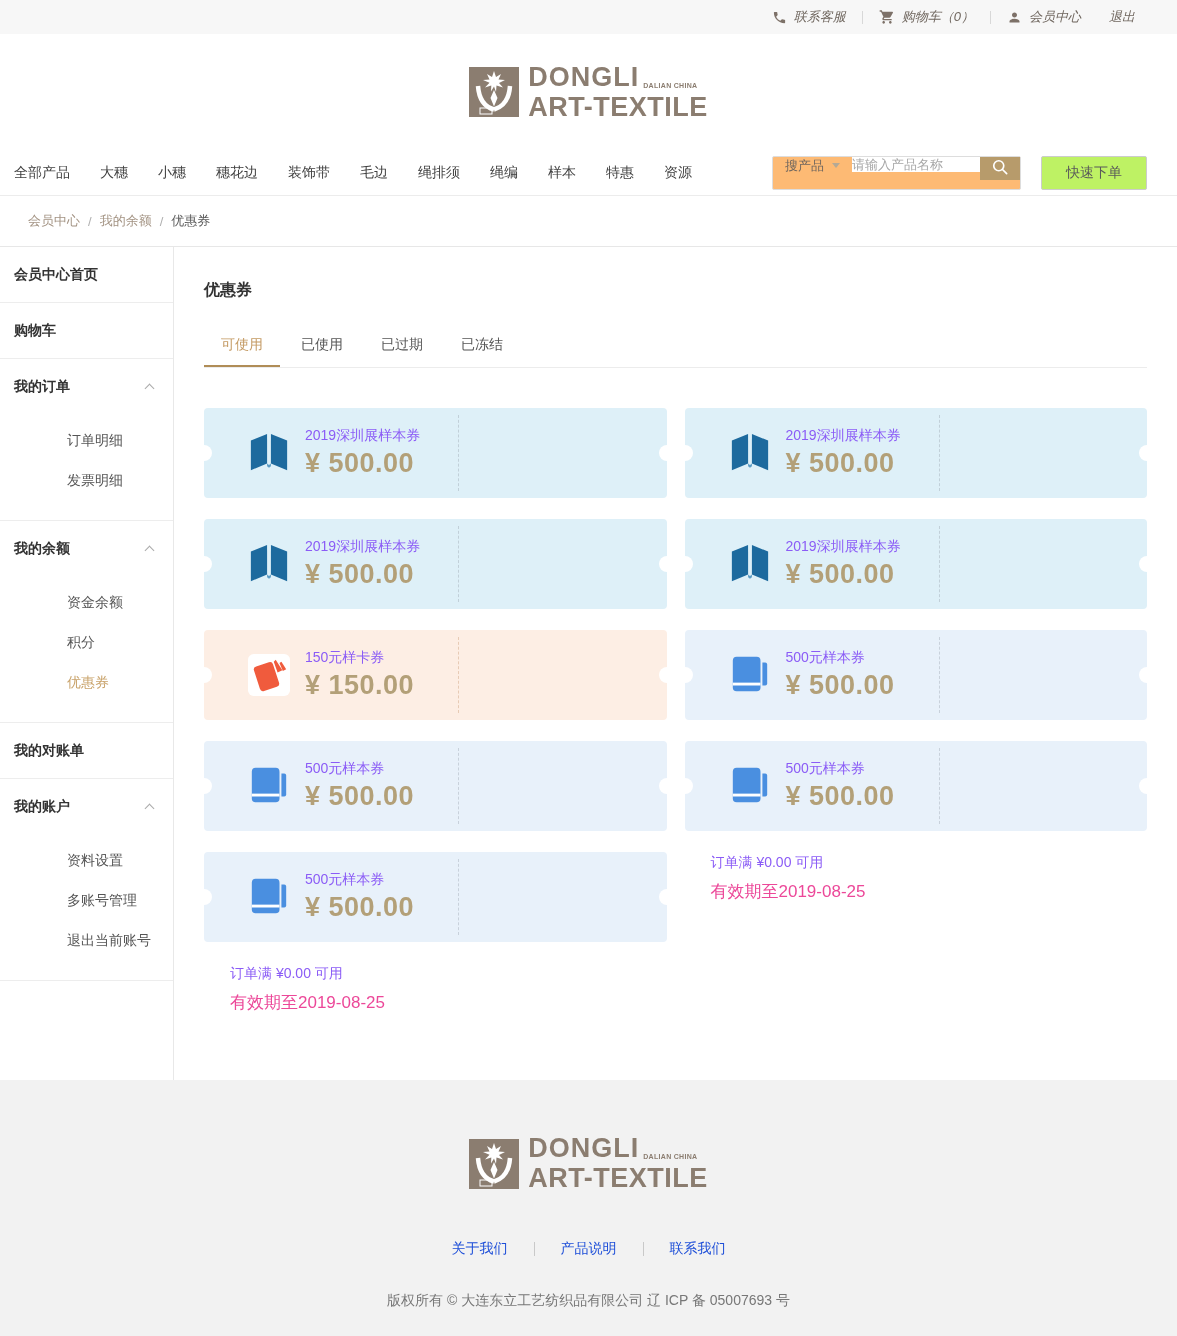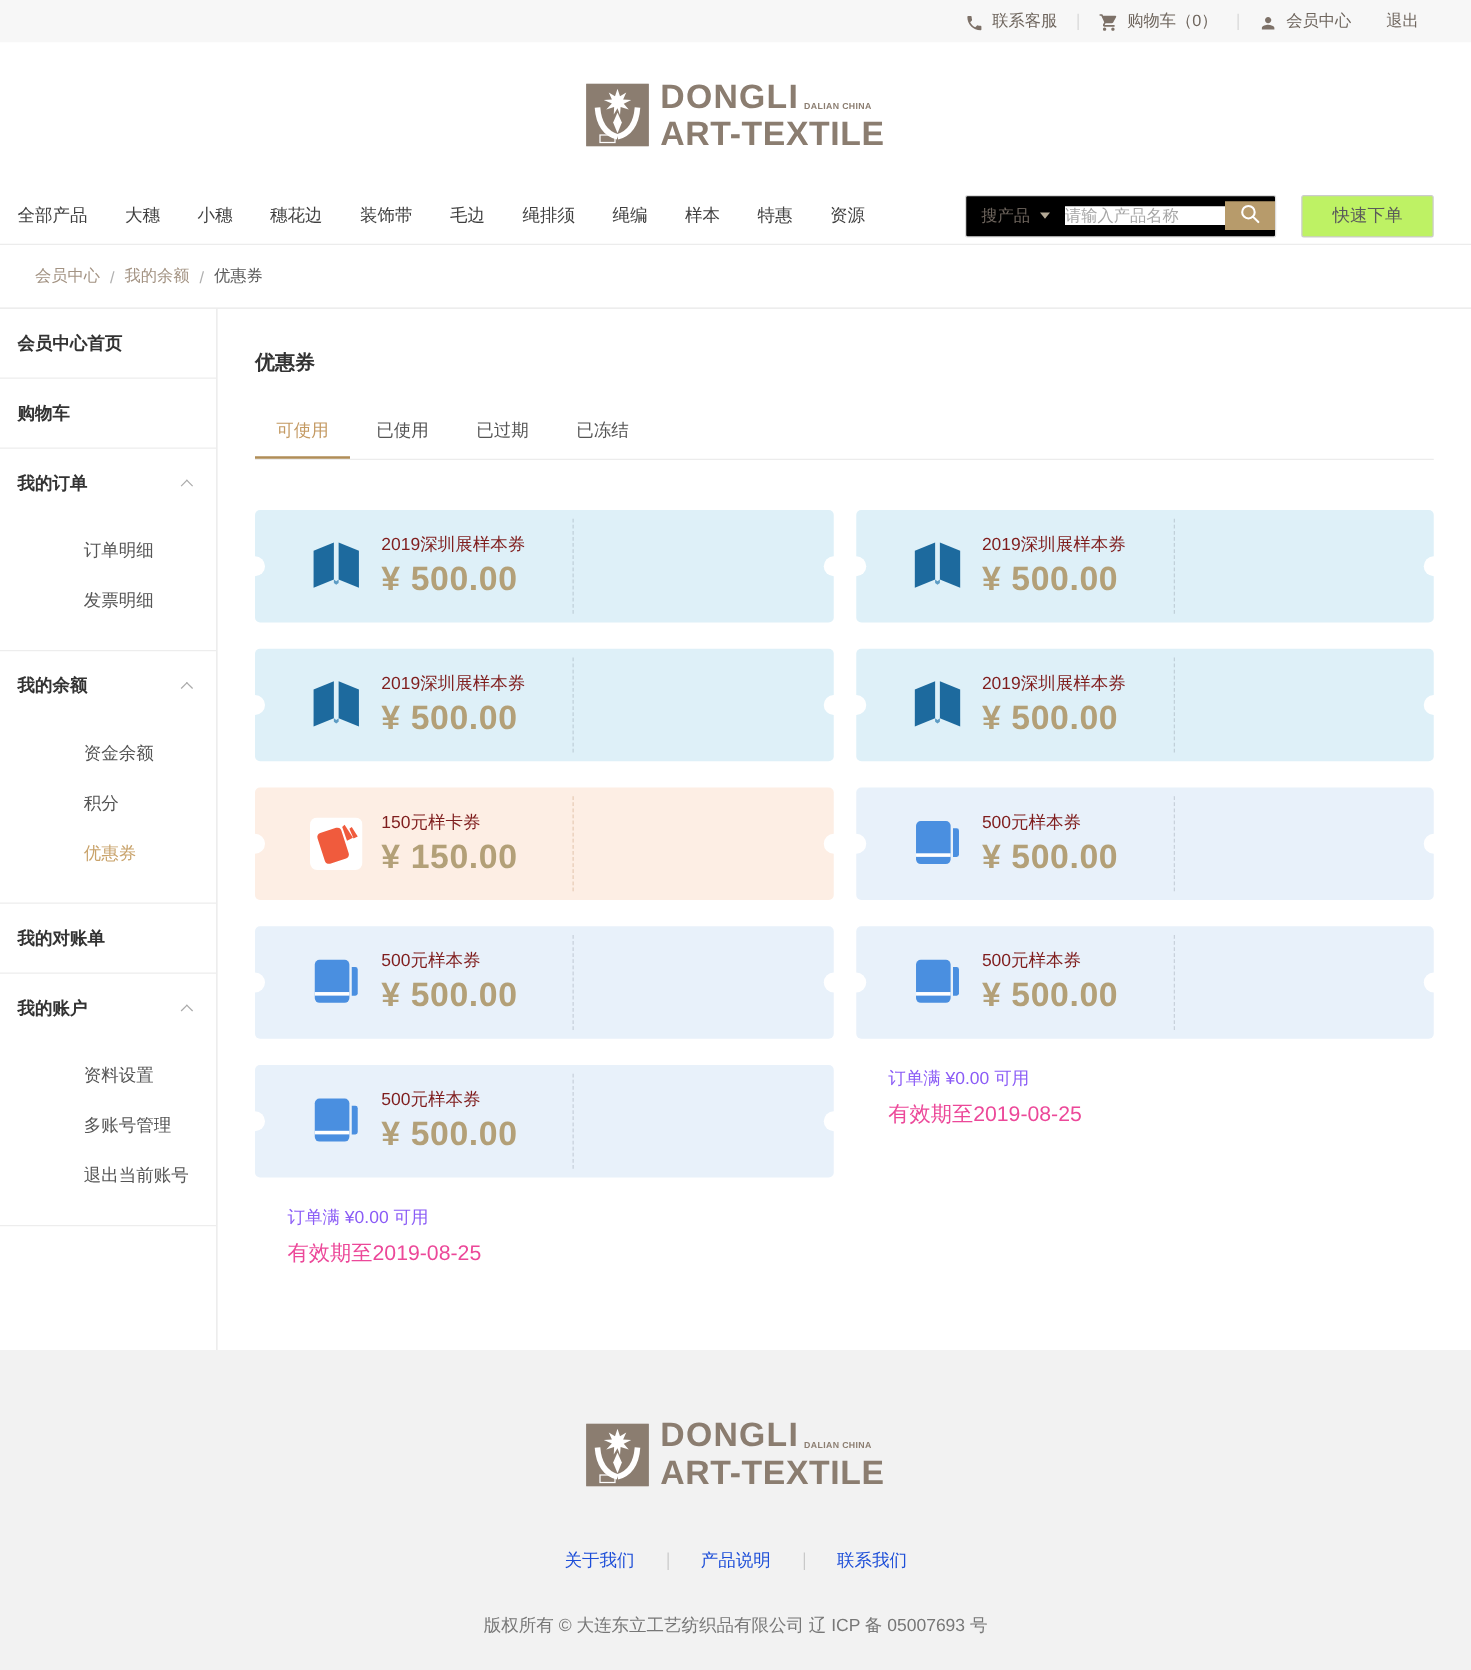--- a/index.html
+++ b/index.html
@@ -8,42 +8,42 @@
     font-family: "Liberation Sans", "DejaVu Sans", sans-serif;
     color: #333;
     background: #fff;
   }
   
   .topbar {
     height: 34px; background: #f7f7f7;
     display: flex; align-items: center; justify-content: flex-end;
     padding-right: 42px; font-size: 13px; color: #6f665e;
   }
-  .topbar .tb-item { display: flex; align-items: flex-end; gap: 7px; cursor: pointer; }
+  .topbar .tb-item { display: flex; align-items: center; gap: 7px; cursor: pointer; font-style: italic; }
   .topbar .tb-sep { width: 1px; height: 13px; background: #d8d8d8; margin: 0 16px; }
   .topbar .tb-gap { width: 28px; }
   .tb-icon svg { display: block; fill: #7d7168; }
   
   .header { height: 116px; display: flex; align-items: center; justify-content: center; background: #fff; }
   .logo { display: flex; align-items: center; gap: 9px; }
   .logo-square { width: 50px; height: 50px; background: #8b7d70; flex: none; }
   .logo-text { color: #8b7d70; font-weight: bold; line-height: 1; }
   .logo-line1 { display: flex; align-items: flex-end; gap: 4px; }
   .logo-name { font-size: 27px; letter-spacing: 1px; }
   .logo-tag { font-size: 7px; font-weight: bold; margin-bottom: 2px; letter-spacing: 0.3px; }
   .logo-sub { font-size: 27px; letter-spacing: 0.5px; margin-top: 3px; }
   
   .navbar {
     height: 46px; display: flex; align-items: center;
     padding: 0 30px 0 14px; border-bottom: 1px solid #ececec;
   }
   .nav-item { font-size: 14px; color: #3f3f3f; margin-right: 30px; cursor: pointer; white-space: nowrap; }
   .search-group {
-    margin-left: auto; display: flex; align-items: center; height: 34px;
-    border: 1px solid #ddd; background: #000000; border-radius: 2px;
+    margin-left: auto; display: flex; align-items: flex-start; height: 34px;
+    border: 1px solid #ddd; background: #fdba74; border-radius: 2px;
   }
   .search-cat { display: flex; align-items: center; gap: 8px; padding: 0 12px 0 12px; font-size: 13px; color: #6f665e; cursor: pointer; }
   .caret-down { width: 0; height: 0; border-left: 4px solid transparent; border-right: 4px solid transparent; border-top: 5px solid #b4a996; }
   .search-input { border: none; outline: none; width: 128px; font-size: 13px; color: #555; font-family: inherit; }
   .search-input::placeholder { color: #a7a7a7; }
   .search-btn { width: 40px; border: none; background: #b79b6b; cursor: pointer; display: flex; align-items: center; justify-content: center; }
   .quick-order {
     margin-left: 20px; height: 34px; padding: 0 24px; background: #bef264;
     border: 1px solid #ccc; border-radius: 2px; font-size: 14px; color: #5a5a5a;
     font-family: inherit; cursor: pointer;
@@ -86,21 +86,21 @@
   .coupon::after {
     content: ""; position: absolute; left: 55%; top: 7px; bottom: 7px;
     border-left: 1px dashed rgba(140,150,160,0.35);
   }
   .coupon.peach::after { border-left-color: rgba(205,160,125,0.45); }
   .notch { position: absolute; width: 16px; height: 16px; background: #fff; border-radius: 50%; top: 50%; transform: translateY(-50%); }
   .notch.nl { left: -8px; } .notch.nr { right: -8px; }
   .c-icon { width: 42px; height: 42px; flex: none; }
   .c-icon svg { display: block; }
   .c-text { margin-left: 15px; }
-  .c-title { font-size: 14px; color: #7f1d1d; margin-bottom: 3px; }
+  .c-title { font-size: 14px; color: #8b5cf6; margin-bottom: 3px; }
   .c-price { font-size: 27px; font-weight: bold; color: #b3a078; letter-spacing: 0.5px; }
   .coupon-note { padding-left: 26px; margin-top: 2px; }
   .cn-line1 { font-size: 14px; color: #8b5cf6; }
   .cn-line2 { font-size: 17px; color: #ec4899; margin-top: 8px; }
   
   .footer { background: #f2f2f2; height: 288px; padding-top: 55px; text-align: center; }
   .footer .logo { justify-content: center; }
   .footer-links { margin-top: 48px; display: flex; align-items: center; justify-content: center; }
   .f-link { font-size: 14px; color: #1d4ed8; cursor: pointer; }
   .f-sep { width: 1px; height: 14px; background: #c9c9c9; margin: 0 26px; }

